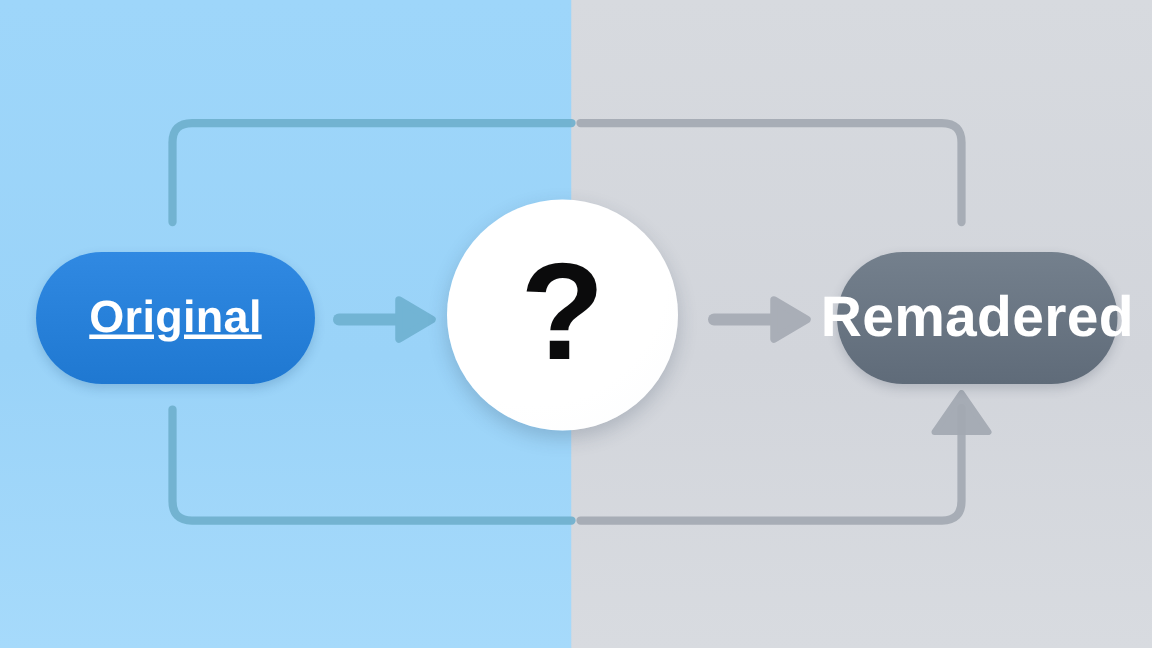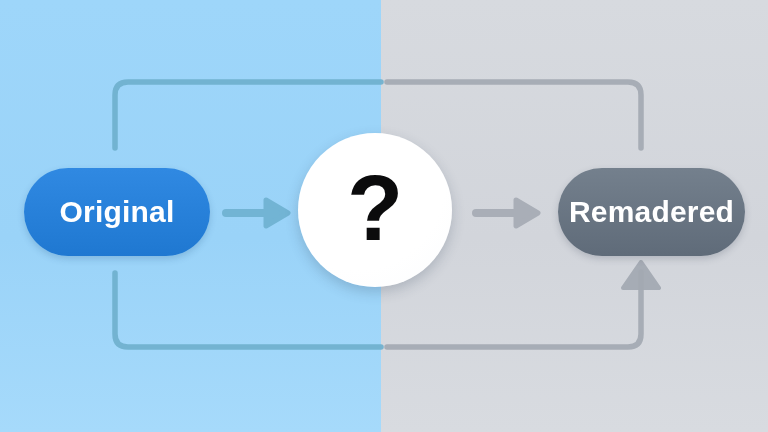--- a/index.html
+++ b/index.html
@@ -59,28 +59,29 @@
     white-space: nowrap;
   }
   .pill-original {
     left: 24px;
     top: 168px;
     width: 186px;
     height: 88px;
     background: linear-gradient(180deg, #3089e2 0%, #1f78d1 100%);
     font-size: 30px;
     box-shadow: 0 3px 7px rgba(20, 70, 120, 0.20);
+    text-decoration: underline;
   }
   .pill-remadered {
     left: 558px;
     top: 168px;
     width: 187px;
     height: 88px;
     background: linear-gradient(180deg, #74808d 0%, #5f6b79 100%);
-    font-size: 30px;
+    font-size: 38px;
     box-shadow: 0 3px 7px rgba(60, 70, 85, 0.22);
   }
 
   
   .q-circle {
     position: absolute;
     left: 298px;
     top: 133px;
     width: 154px;
     height: 154px;

